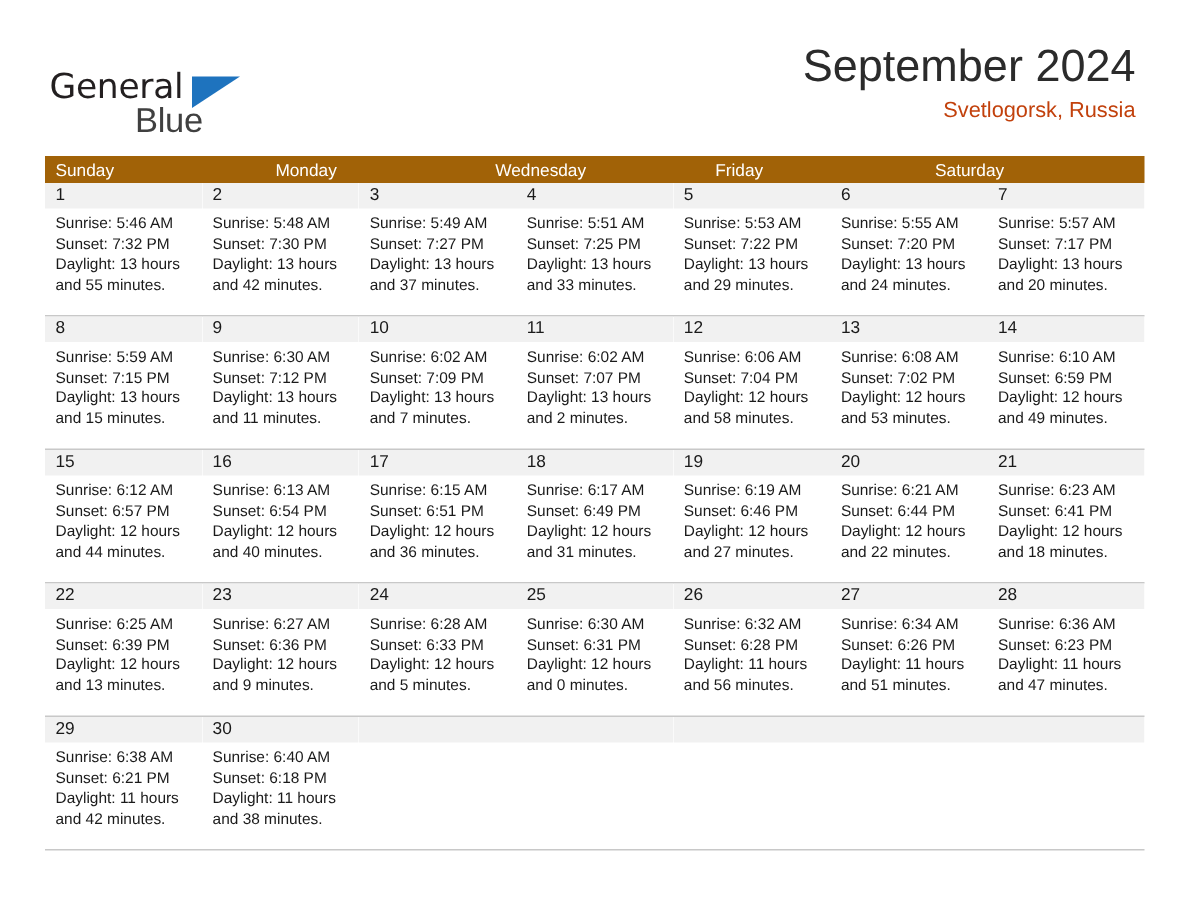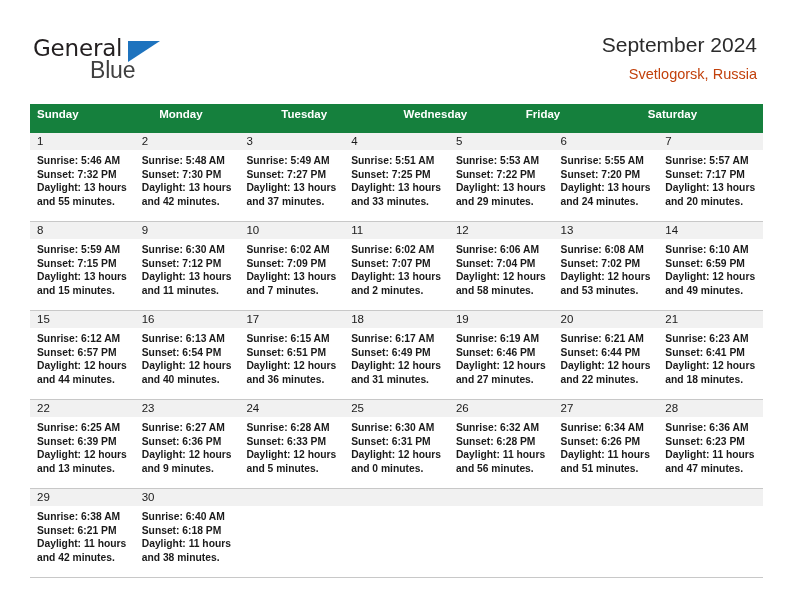--- a/index.html
+++ b/index.html
@@ -25,21 +25,21 @@
   .top {
     position: absolute;
     left: 0;
     top: 0;
     width: 792px;
     height: 100px;
   }
   .brand {
     position: absolute;
     left: 33px;
-    top: 35px;
+    top: 45px;
     width: 230px;
     height: 56px;
   }
   .brand-general {
     position: absolute;
     left: 0;
     top: 0;
     font-size: 23px;
     letter-spacing: -0.2px;
     color: #231f20;
@@ -66,21 +66,21 @@
     border-bottom: 21px solid transparent;
   }
 
   .title-block {
     position: absolute;
     right: 35px;
     top: 29px;
     text-align: right;
   }
   .cal-title {
-    font-size: 21px;
+    font-size: 30px;
     font-weight: normal;
     color: #2b2b2b;
     line-height: 32px;
     white-space: nowrap;
   }
   .cal-subtitle {
     margin-top: 4px;
     font-size: 14.5px;
     color: #c2410c;
     line-height: 18px;
@@ -89,23 +89,22 @@
 
   
   .calendar {
     position: absolute;
     left: 30px;
     top: 104px;
     width: 733px;
   }
   .weekdays {
     display: flex;
-    background: #15803d;
-    height: 29px;
-    font-weight: bold;
+    background: #a16207;
+    height: 18px;
   }
   .weekday {
     flex: 1 1 0;
     color: #ffffff;
     font-size: 11.5px;
     line-height: 21px;
     padding-left: 7px;
     box-sizing: border-box;
     white-space: nowrap;
     overflow: hidden;
@@ -133,21 +132,20 @@
     background: #f1f1f1;
   }
   .daynum {
     font-size: 11.5px;
     color: #1a1a1a;
     line-height: 17px;
     padding-left: 7px;
   }
   .lines {
     padding: 4px 6px 0 7px;
-    font-weight: bold;
   }
   .line {
     font-size: 10.3px;
     line-height: 13.6px;
     color: #1a1a1a;
     white-space: nowrap;
   }
 </style>
 </head>
 <body>
@@ -167,21 +165,20 @@
       <div class="cal-subtitle">Svetlogorsk, Russia</div>
     </div>
 
   </div>
 
   <div class="calendar">
 
     <div class="weekdays">
       <div class="weekday">Sunday</div>
       <div class="weekday">Monday</div>
-      <div class="weekday">Tuesday</div>
       <div class="weekday">Wednesday</div>
       <div class="weekday">Friday</div>
       <div class="weekday">Saturday</div>
     </div>
 
     <div class="week">
       <div class="daycell">
         <div class="daynum-band">
             <div class="daynum">1</div>
           </div>

